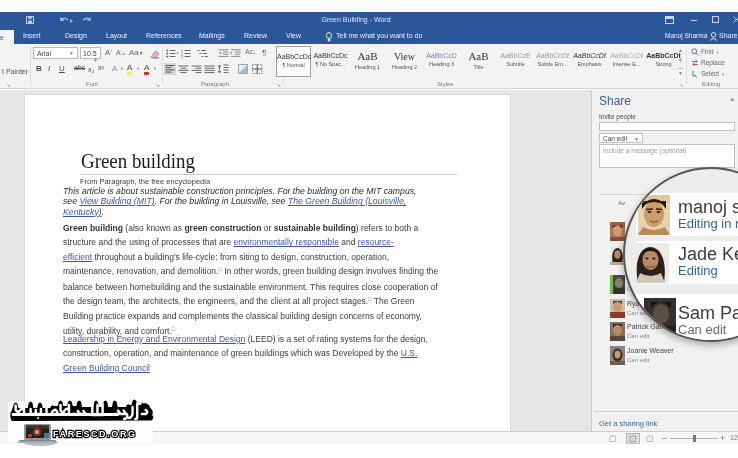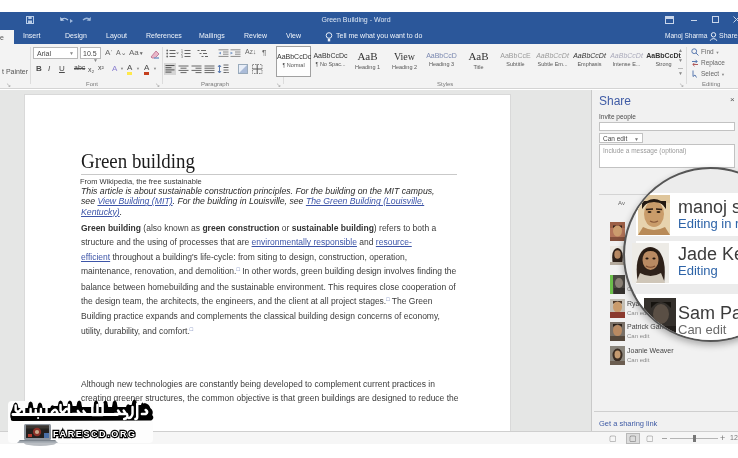--- a/index.html
+++ b/index.html
@@ -25,21 +25,21 @@
 .chip { position:absolute; top:2px; width:35px; height:31px; background:#f3f3f3; text-align:center; }
 .chip .s1 { display:block; margin-top:5.5px; font-size:7px; color:#333; }
 .chip .s2 { display:block; margin-top:2px; font-size:5.5px; color:#555; }
 
 
 #docarea { position:absolute; left:0; top:90px; width:591px; height:341px; background:#e5e6e5; }
 #page { position:absolute; left:24px; top:4px; width:487px; height:337px; background:#fff; border:1px solid #d9d9d9; border-bottom:none; }
 #dtitle { position:absolute; left:81px; top:59px; font-family:"Liberation Serif", serif; font-size:21px; color:#1c1c1c; transform:scaleX(0.90); transform-origin:0 0; }
 #drule { position:absolute; left:81px; top:84px; width:376px; height:1px; background:#c9c9c9; }
 #dwiki { position:absolute; left:80px; top:86.5px; font-size:7.5px; color:#3a3a3a; }
-.dtext { position:absolute; left:81px; color:#3b3b3b; font-size:8.5px; line-height:14.4px; white-space:nowrap; }
+.dtext { position:absolute; left:63px; color:#3b3b3b; font-size:8.5px; line-height:14.4px; white-space:nowrap; }
 #dhat { top:96px; font-style:italic; font-size:8.7px; line-height:10.3px; color:#2b2b2b; }
 a.lnk { color:#3d55a8; text-decoration:underline; }
 .dtext b { font-weight:bold; color:#333; }
 sup.rf { font-size:5.5px; color:#4a5fa5; vertical-align:baseline; position:relative; top:-3px; }
 
 
 #share { position:absolute; left:591px; top:90px; width:147px; height:341px; background:#f1f1f1; border-left:1px solid #c9c9c9; }
 #share h2 { position:absolute; left:7px; top:4px; font-weight:normal; color:#3f5ba5; font-size:12px; }
 .slbl { position:absolute; color:#4a4a4a; font-size:6.5px; }
 .sbox { position:absolute; background:#fff; border:1px solid #c2c2c2; }
@@ -288,24 +288,24 @@
         <path d="M2 0.5 L2 6.5 L4 5 L5.5 7.5" fill="none" stroke="#5a7ab0"></path>
       </svg>
   <span class="ricon" style="left:701px; top:26px; font-size:6.5px;">Select <span style="font-size:4px; color:#888;">▼</span></span>
   <span class="glabel" style="left:702px;">Editing</span>
 </div>
 
 <div id="docarea">
   <div id="page"></div>
   <div id="dtitle">Green building</div>
   <div id="drule"></div>
-  <div id="dwiki">From Wikipedia, the free sustainable</div>
+  <div id="dwiki">From Paragraph, the free encyclopedia</div>
   <div class="dtext" id="dhat">This article is about sustainable construction principles. For the building on the MIT campus,<br>see <a class="lnk">View Building (MIT)</a>. For the building in Louisville, see <a class="lnk">The Green Building (Louisville,<br>Kentucky)</a>.</div>
   <div class="dtext" style="top:131px;"><b>Green building</b> (also known as <b>green construction</b> or <b>sustainable building</b>) refers to both a<br>structure and the using of processes that are <a class="lnk">environmentally responsible</a> and <a class="lnk">resource-</a><br><a class="lnk">efficient</a> throughout a building's life-cycle: from siting to design, construction, operation,<br>maintenance, renovation, and demolition.<sup class="rf">□</sup> In other words, green building design involves finding the<br>balance between homebuilding and the sustainable environment. This requires close cooperation of<br>the design team, the architects, the engineers, and the client at all project stages.<sup class="rf">□</sup> The Green<br>Building practice expands and complements the classical building design concerns of economy,<br>utility, durability, and comfort.<sup class="rf">□</sup></div>
-  <div class="dtext" style="top:286.5px;">Although new technologies are constantly being developed to complement current practices in<br>creating greener structures, the common objective is that green buildings are designed to reduce the</div>
+  <div class="dtext" style="top:242px;"><a class="lnk">Leadership in Energy and Environmental Design</a> (LEED) is a set of rating systems for the design,<br>construction, operation, and maintenance of green buildings which was Developed by the <a class="lnk">U.S.</a><br><a class="lnk">Green Building Council</a></div>
 </div>
 
 <div id="share">
   <h2>Share</h2>
   <span style="position:absolute; left:138px; top:5px; color:#555; font-size:8px;">×</span>
   <span class="slbl" style="left:7px; top:23px;">Invite people</span>
   <div class="sbox" style="left:7px; top:32px; width:136px; height:8.5px;"></div>
   <div class="sbox" style="left:7px; top:42.5px; width:44px; height:10px; font-size:6.5px; color:#444; padding:1.5px 3px;">Can edit <span style="position:absolute; right:3px; top:2px; color:#777; font-size:5px;">▼</span></div>
   <div class="sbox" style="left:7px; top:54px; width:136px; height:24px; font-size:6.5px; color:#9a9a9a; padding:2px 3px;">Include a message (optional)</div>
   <div style="position:absolute; left:7px; top:103.5px; width:136px; height:1px; background:#d4d4d4;"></div>

